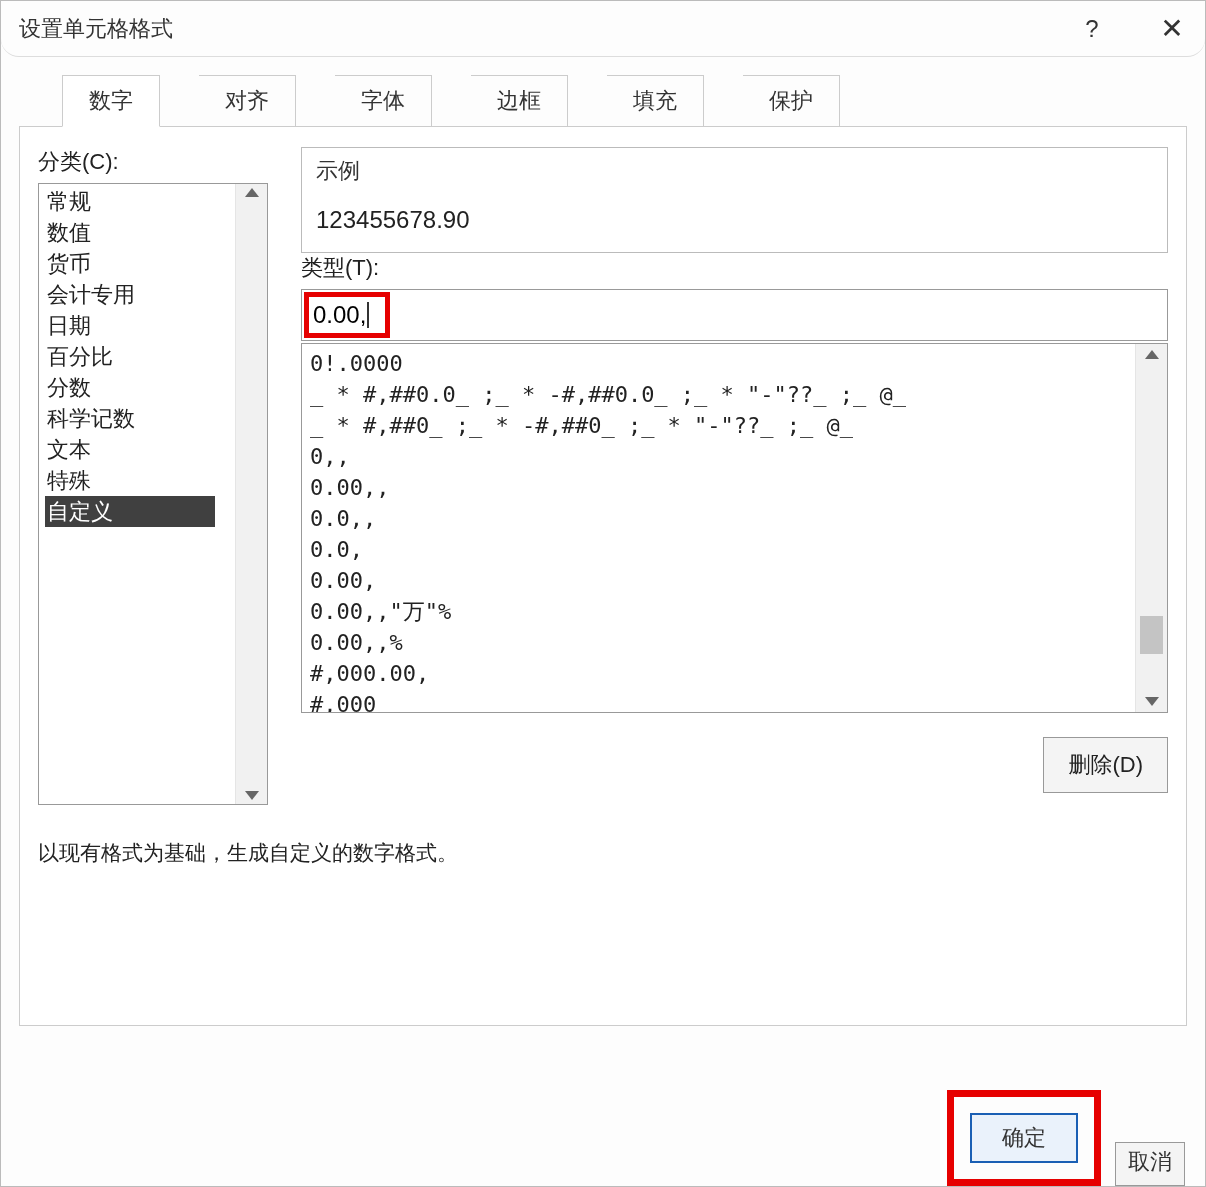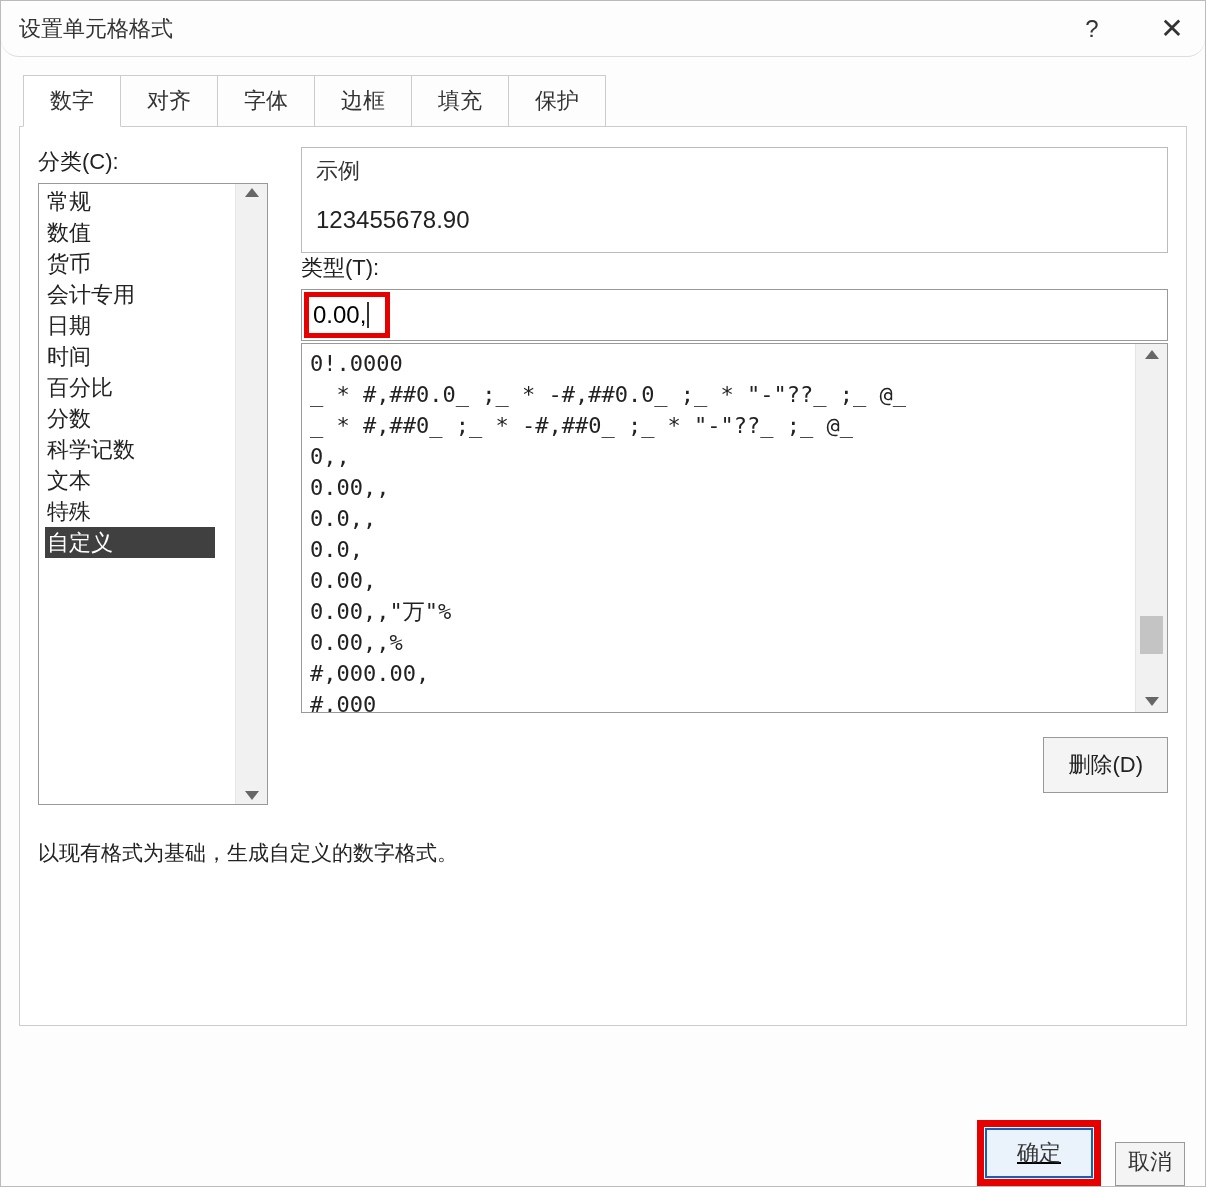--- a/index.html
+++ b/index.html
@@ -32,20 +32,21 @@
     margin-left: 4px;
   }
   .tab {
     padding: 10px 26px 10px 26px;
     border: 1px solid #ccc;
     border-left: none;
     background: #fdfdfd;
     font-size: 22px;
     color: #333;
     cursor: default;
+    margin-left: 39px;
   }
   .tab:first-child { border-left: 1px solid #ccc; }
   .tab.active {
     border-bottom: 1px solid #fff;
     background: #fff;
     position: relative;
     z-index: 2;
   }
   .panel {
     border: 1px solid #ccc;
@@ -183,22 +184,21 @@
   }
   .bottom-buttons {
     position: absolute;
     bottom: 0;
     right: 20px;
     display: flex;
     gap: 14px;
   }
   .ok-highlight {
     border: 7px solid #e60000;
-    padding: 1px;
-    text-decoration: underline;
+    padding: 16px;
   }
   .ok-btn {
     border: 2px solid #1a5fb4;
     background: #eaf2fb;
     padding: 8px 30px;
     font-size: 22px;
     color: #333;
   }
   .cancel-partial {
     border: 1px solid #999;
@@ -240,21 +240,20 @@
 
         <div class="left-col">
           <div class="label">分类(C):</div>
           <div class="listbox">
             <div class="listbox-items">
               <div class="listbox-item">常规</div>
               <div class="listbox-item">数值</div>
               <div class="listbox-item">货币</div>
               <div class="listbox-item">会计专用</div>
               <div class="listbox-item">日期</div>
-              <div class="listbox-item">时间</div>
               <div class="listbox-item">百分比</div>
               <div class="listbox-item">分数</div>
               <div class="listbox-item">科学记数</div>
               <div class="listbox-item">文本</div>
               <div class="listbox-item">特殊</div>
               <div class="listbox-item selected">自定义</div>
             </div>
             <div class="scrollbar">
               <div class="scroll-arrow up"></div>
               <div style="flex:1"></div>

